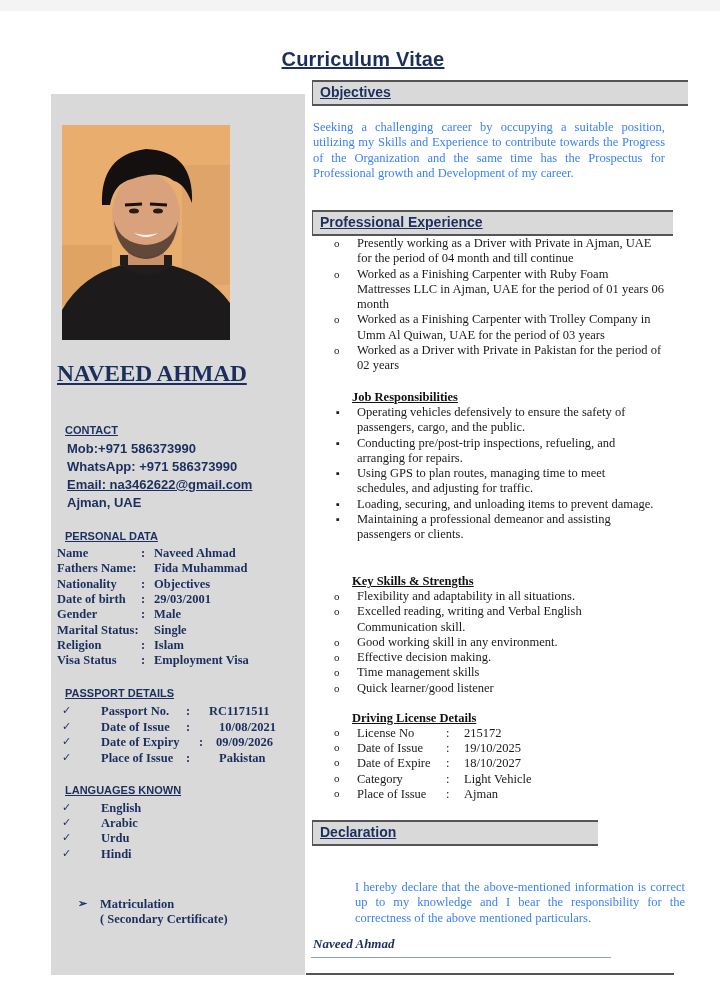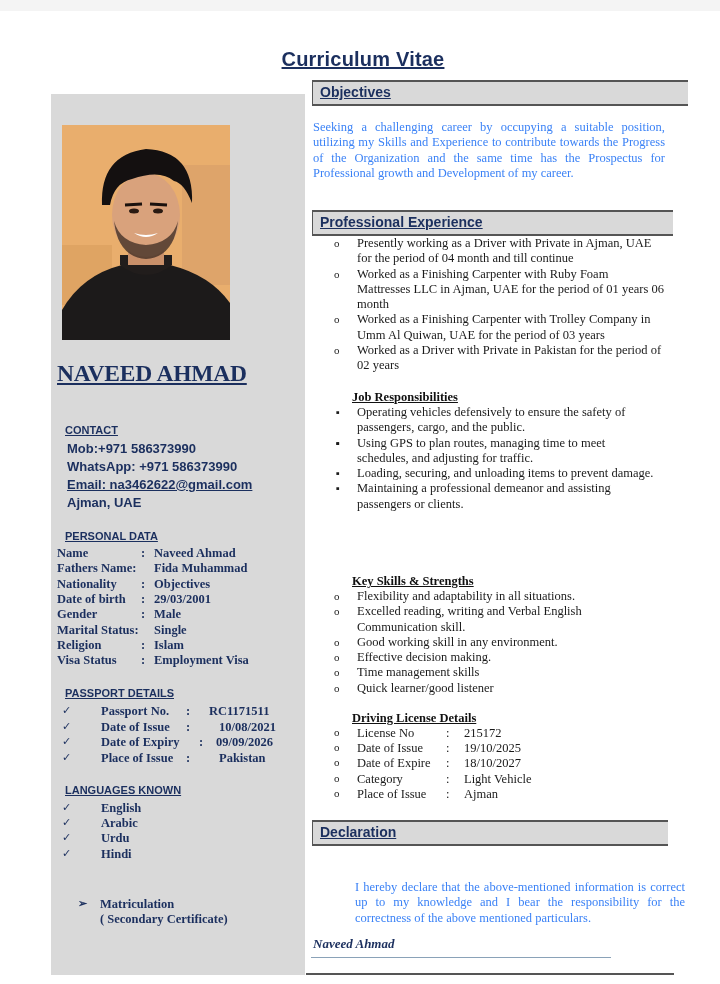--- a/index.html
+++ b/index.html
@@ -244,21 +244,21 @@
 <div class="blist" style="top:236px; width:330px;">
   <div class="item"><span class="bul">o</span><span>Presently working as a Driver with Private in Ajman, UAE for the period of 04 month and till continue</span></div>
   <div class="item"><span class="bul">o</span><span>Worked as a Finishing Carpenter with Ruby Foam Mattresses LLC in Ajman, UAE for the period of  01 years 06 month</span></div>
   <div class="item"><span class="bul">o</span><span>Worked as a Finishing Carpenter with Trolley Company in Umm Al Quiwan, UAE for the period of  03 years</span></div>
   <div class="item"><span class="bul">o</span><span>Worked as a Driver with Private in Pakistan for the period of 02 years</span></div>
 </div>
 
 <div class="sub-title" style="top:390px">Job Responsibilities</div>
 <div class="blist dash" style="top:405px; width:325px;">
   <div class="item"><span class="bul">▪</span><span>Operating vehicles defensively to ensure the safety of passengers, cargo, and the public.</span></div>
-  <div class="item"><span class="bul">▪</span></div>
+  <div class="item"><span class="bul">▪</span><span>Conducting pre/post-trip inspections, refueling, and arranging for repairs.</span></div>
   <div class="item"><span class="bul">▪</span><span>Using GPS to plan routes, managing time to meet schedules, and adjusting for traffic.</span></div>
   <div class="item"><span class="bul">▪</span><span>Loading, securing, and unloading items to prevent damage.</span></div>
   <div class="item"><span class="bul">▪</span><span>Maintaining a professional demeanor and assisting passengers or clients.</span></div>
 </div>
 
 <div class="sub-title" style="top:574px">Key Skills &amp; Strengths</div>
 <div class="blist" style="top:589px; width:280px;">
   <div class="item"><span class="bul">o</span><span>Flexibility and adaptability in all situations.</span></div>
   <div class="item"><span class="bul">o</span><span>Excelled reading, writing and Verbal English Communication skill.</span></div>
   <div class="item"><span class="bul">o</span><span>Good working skill in any environment.</span></div>
@@ -292,20 +292,20 @@
   <span class="c">:</span>
   <span class="v">Light Vehicle</span>
 </div>
 <div class="dl-row" style="top:787px">
   <span class="bul">o</span>
   <span class="k">Place of Issue</span>
   <span class="c">:</span>
   <span class="v"> Ajman</span>
 </div>
 
-<div class="sec-box" style="top:820px; width:356px;">
+<div class="sec-box" style="top:820px; width:286px;">
   <span class="lbl">Declaration</span>
 </div>
 <div class="para" style="left:335px; top:880px; width:330px;margin-left:20px;">I hereby declare that the above-mentioned information is correct up to my knowledge and I bear the responsibility for the correctness of the above mentioned particulars.</div>
 
 <div class="sig">Naveed Ahmad</div>
 <div class="sig-line"></div>
 <div class="bottom-line"></div>
 
 </body></html>

